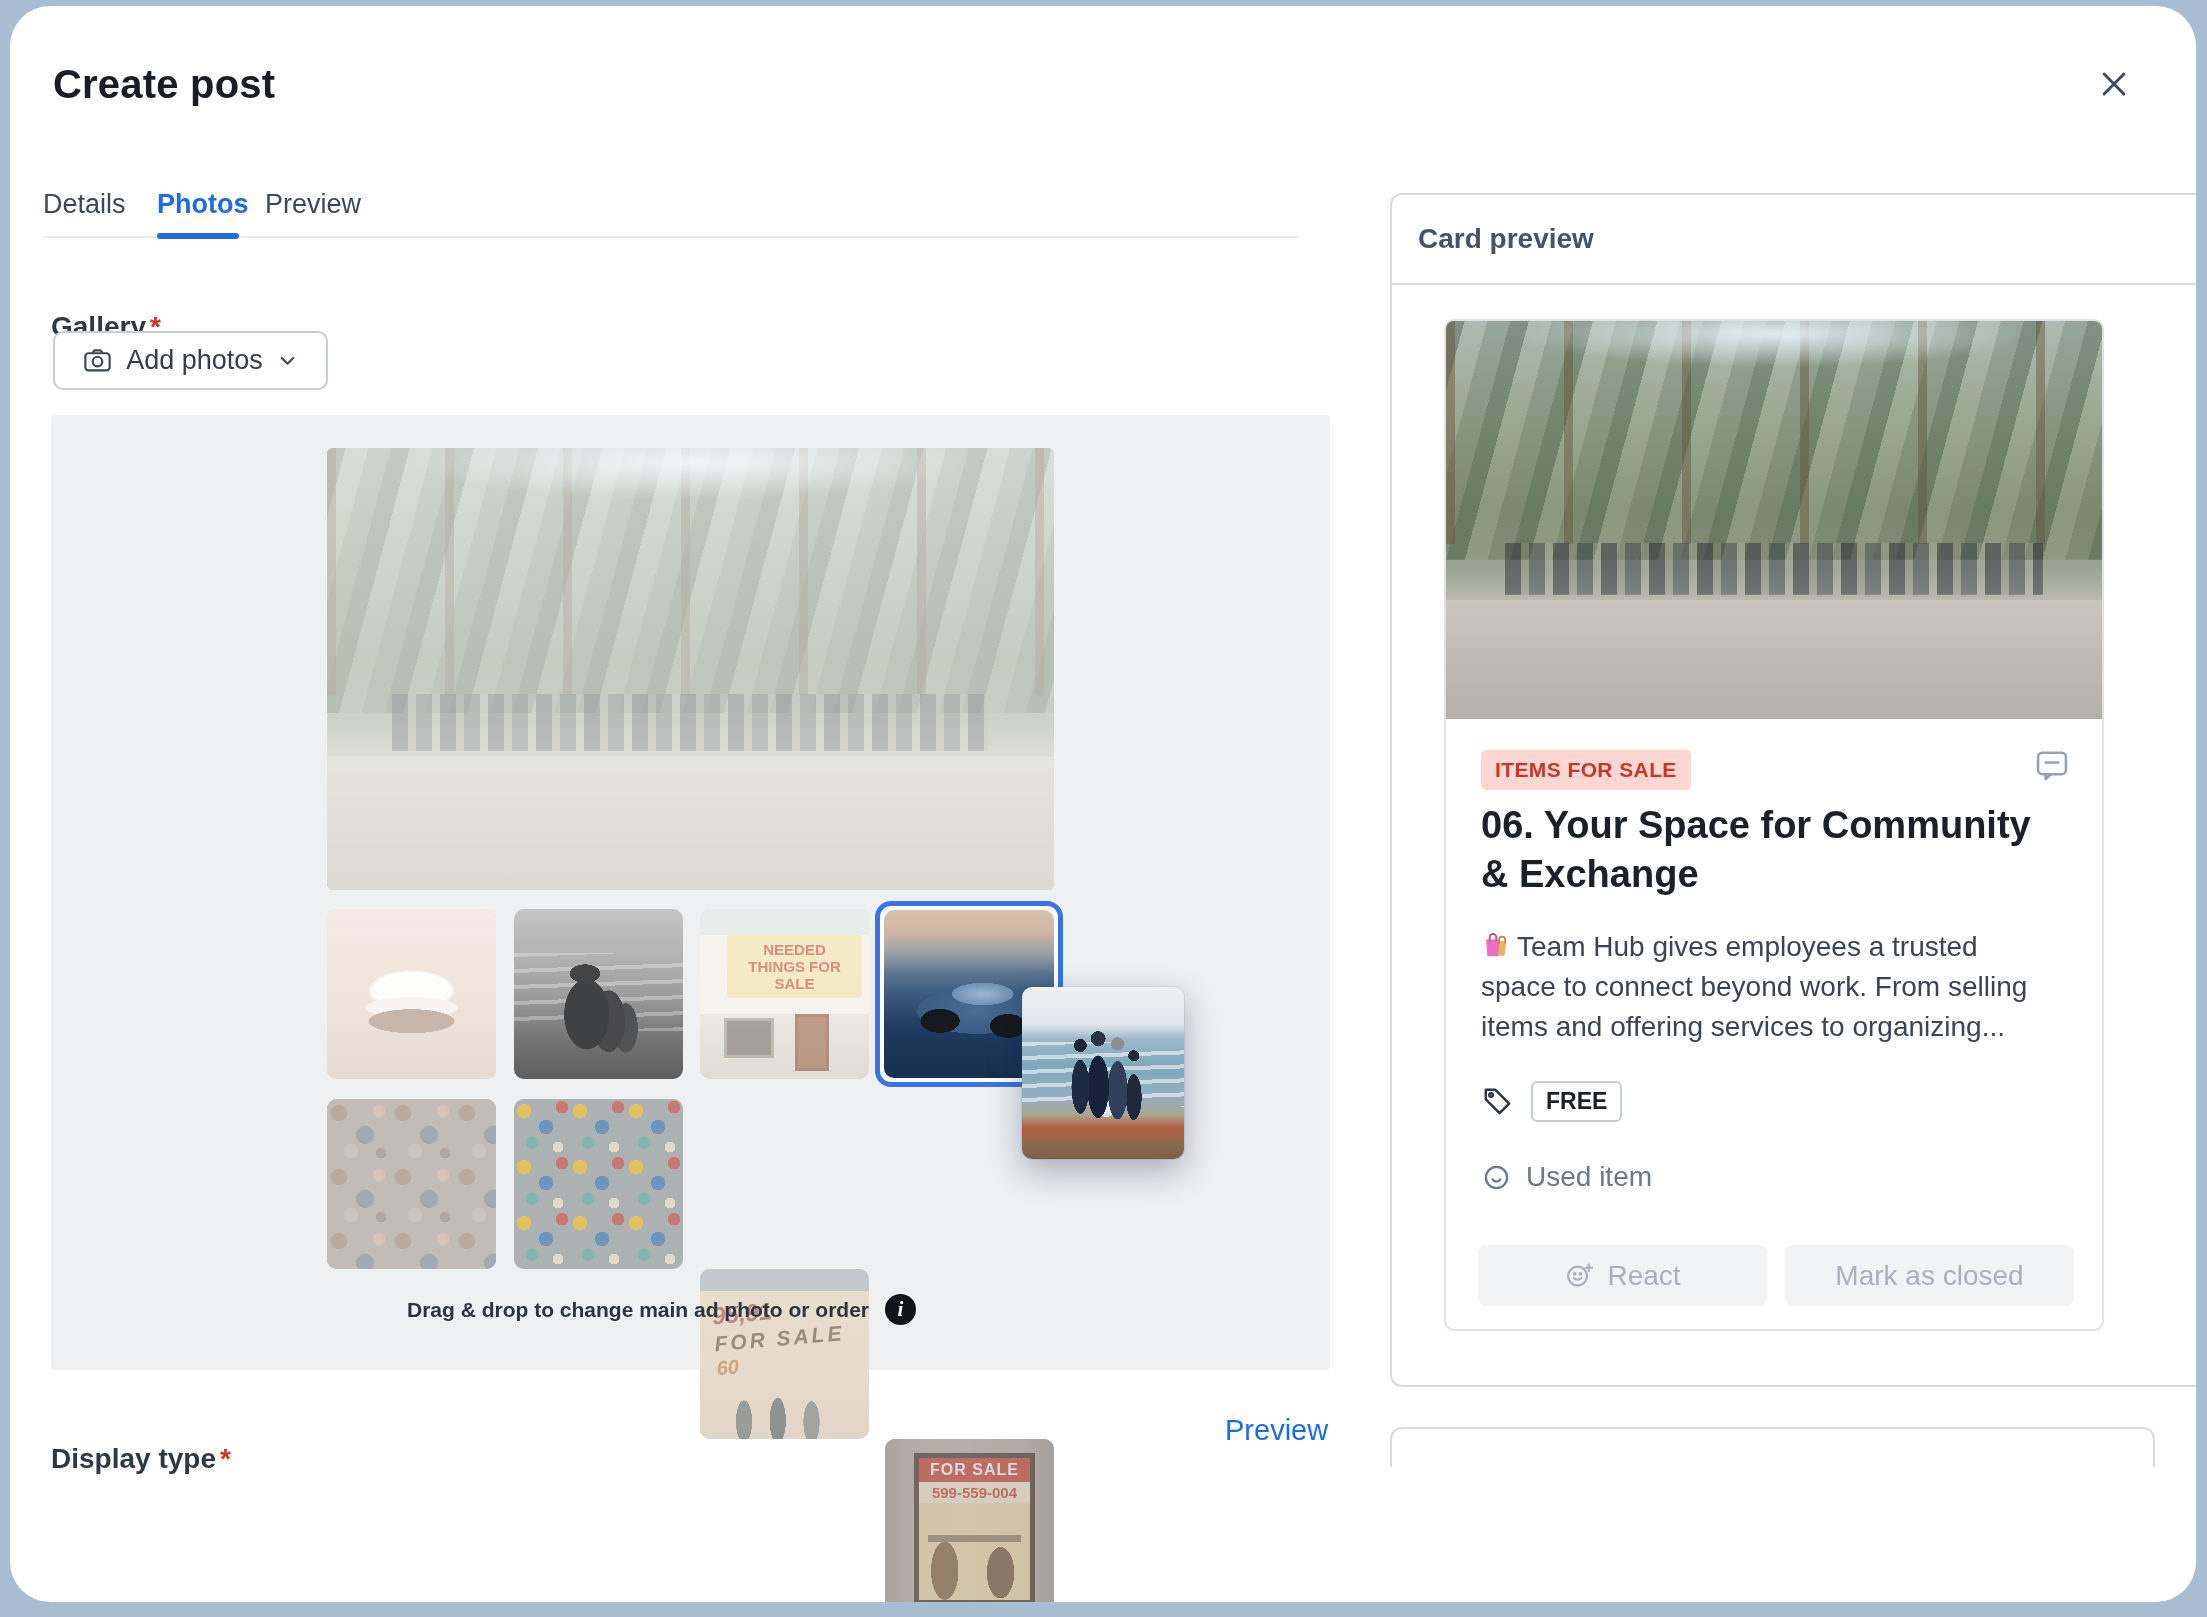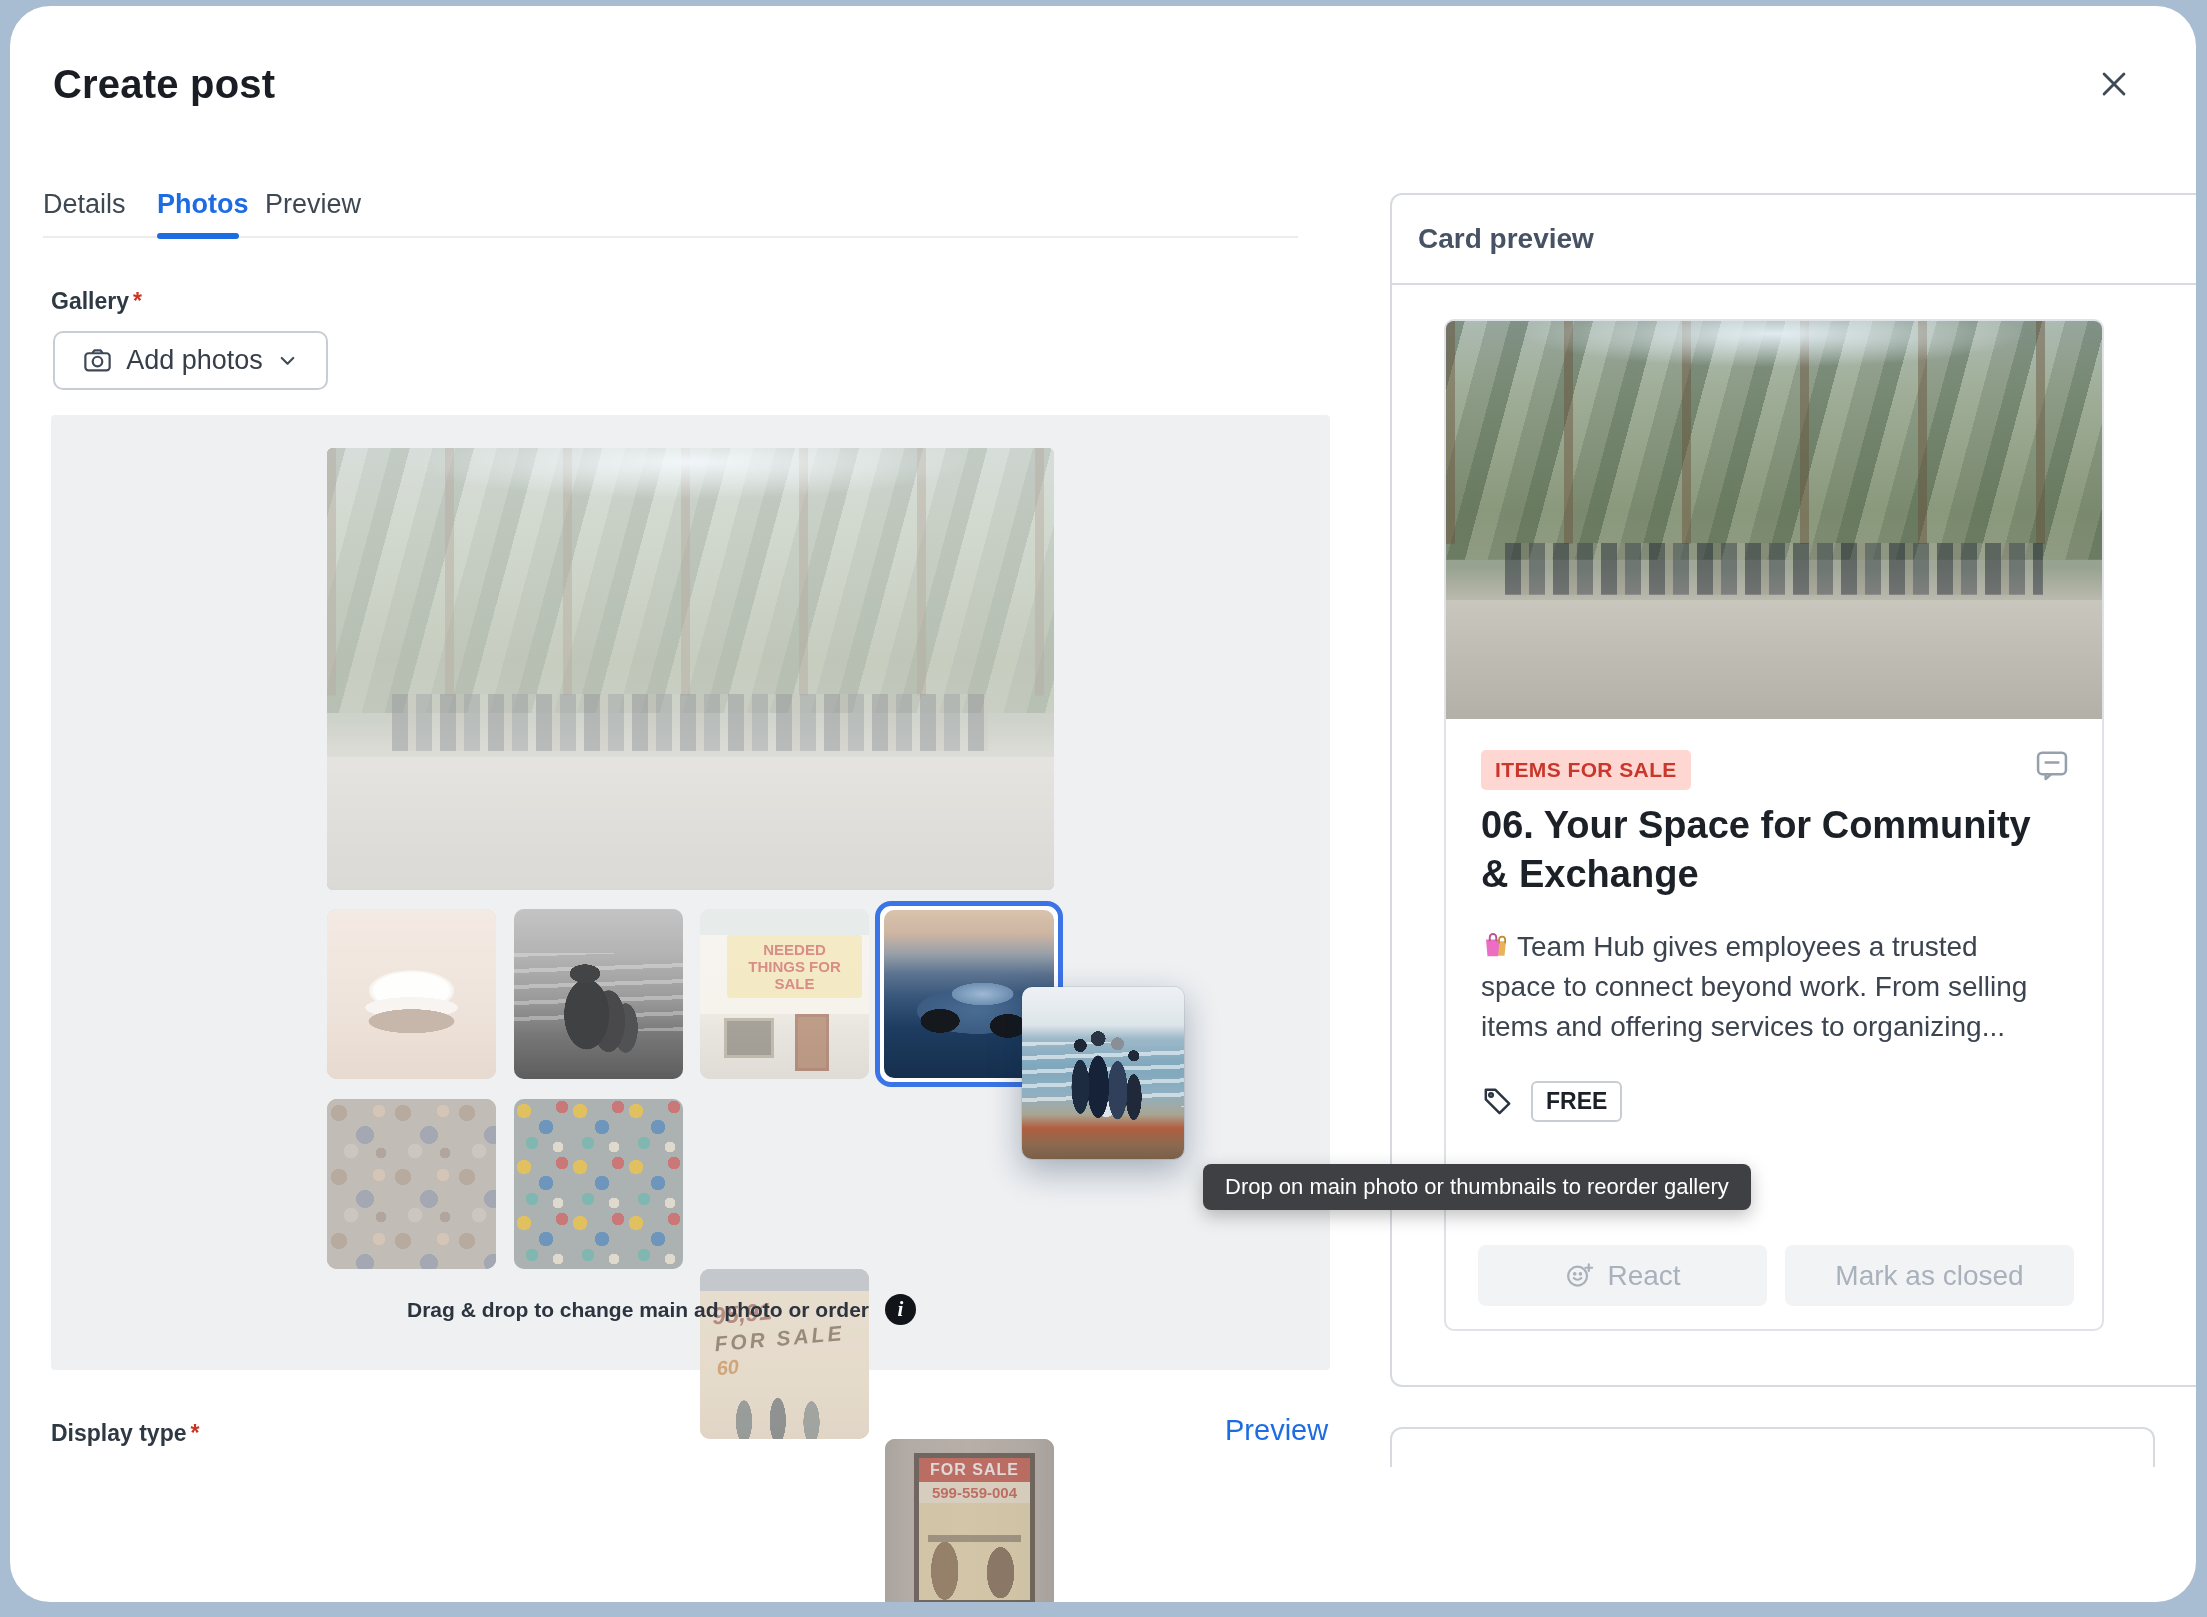--- a/index.html
+++ b/index.html
@@ -15,21 +15,21 @@
   }
   
   .title{position:absolute;left:43px;top:56px;font-size:40px;font-weight:bold;color:#1a1e24;letter-spacing:.2px;}
   .close-btn{position:absolute;left:2078px;top:52px;width:52px;height:52px;border:none;background:transparent;cursor:pointer;display:flex;align-items:center;justify-content:center;}
   
   .tab{position:absolute;top:183px;font-size:27px;color:#3d4853;background:none;border:none;padding:0;cursor:pointer;font-family:inherit;}
   .tab.active{color:#1d6ce2;font-weight:bold;}
   .tab-line{position:absolute;left:33px;top:230px;width:1255px;height:2px;background:#ececef;}
   .tab-line-active{position:absolute;left:147px;top:227px;width:82px;height:6px;border-radius:3px;background:#1d6ce2;}
   
-  .field-label{position:absolute;font-size:23px;font-weight:bold;color:#2f3944;}
+  .field-label{position:absolute;font-size:28px;font-weight:bold;color:#2f3944;margin-top:23px;}
   .req{color:#ca3521;font-weight:bold;padding-left:4px;}
   .add-photos{
     position:absolute;left:43px;top:325px;width:275px;height:59px;
     border:2px solid #c8cdd4;border-radius:10px;background:#fff;cursor:pointer;
     display:flex;align-items:center;justify-content:center;gap:13px;
     font-size:27px;color:#353e49;font-family:inherit;
   }
   .gallery-panel{position:absolute;left:41px;top:409px;width:1279px;height:955px;background:#eef0f2;border-radius:4px;}
   .mainphoto{position:absolute;left:317px;top:442px;width:727px;height:442px;border-radius:6px;cursor:grab;}
   .thumb{position:absolute;width:169px;height:170px;border-radius:10px;overflow:hidden;cursor:grab;}
@@ -285,21 +285,20 @@
     </div>
   </div>
 
   <div class="drag-thumb photo-fam-color"></div>
 
   <div class="caption-row">
     <span class="caption-text">Drag &amp; drop to change main ad photo or order</span>
     <span class="info-dot">i</span>
   </div>
 
-  <div class="tooltip">Drop on main photo or thumbnails to reorder gallery</div>
 
   <div class="field-label display-label">
     <span>Display type</span><span class="req">*</span>
   </div>
   <button class="preview-link">Preview</button>
 
   <div class="card-panel">
     <div class="card-panel-header">
       <span class="card-panel-title">Card preview</span>
       <span>

